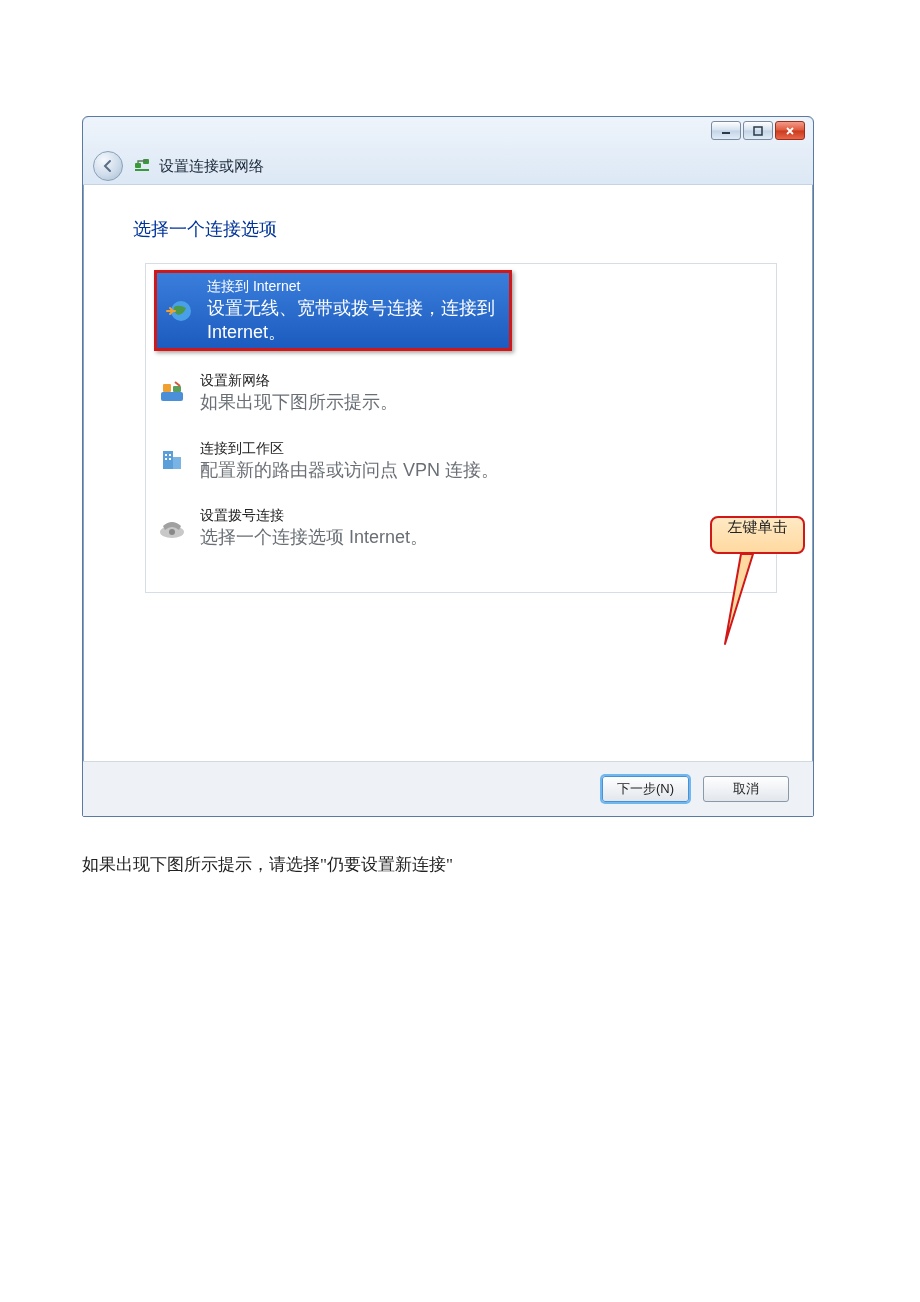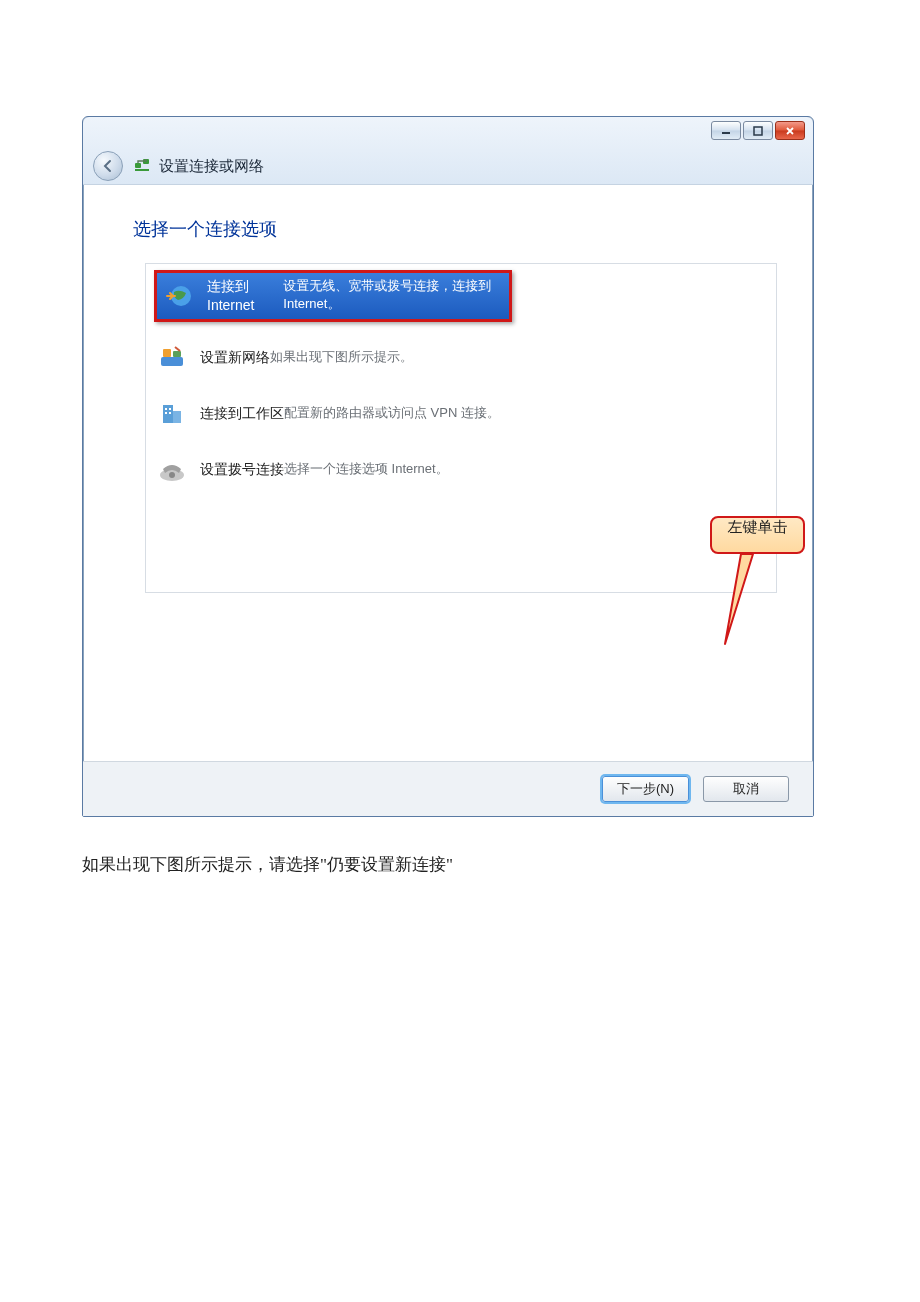--- a/index.html
+++ b/index.html
@@ -123,23 +123,23 @@
   .option.selected .opt-title,
   .option.selected .opt-desc { color: #fff; }
   .opt-icon {
     width: 32px;
     height: 32px;
     flex: 0 0 32px;
     display: flex;
     align-items: center;
     justify-content: center;
   }
-  .opt-text { display: flex; }
+  .opt-text { display: flex; flex-direction: column; }
   .opt-title { font-size: 14px; color: #222; line-height: 1.35; }
-  .opt-desc  { font-size: 13px; color: #6a6f75; line-height: 1.35; }
+  .opt-desc  { font-size: 18px; color: #6a6f75; line-height: 1.35; }
   .footer {
     position: absolute;
     left: 0; right: 0; bottom: 0;
     height: 55px;
     background: #eef2f6;
     border-top: 1px solid #d0d8e0;
     display: flex;
     align-items: center;
     justify-content: flex-end;
     gap: 14px;

